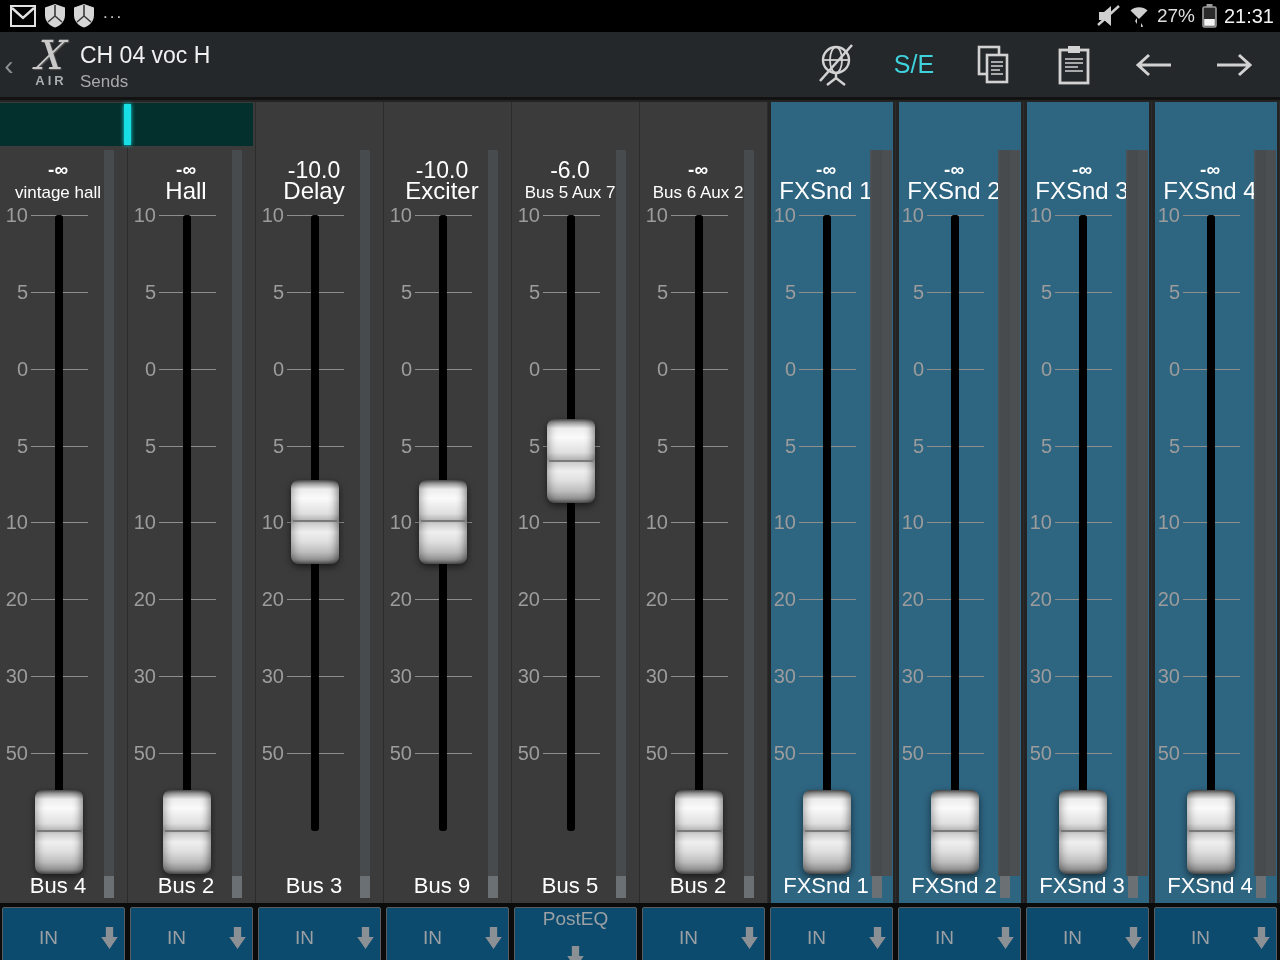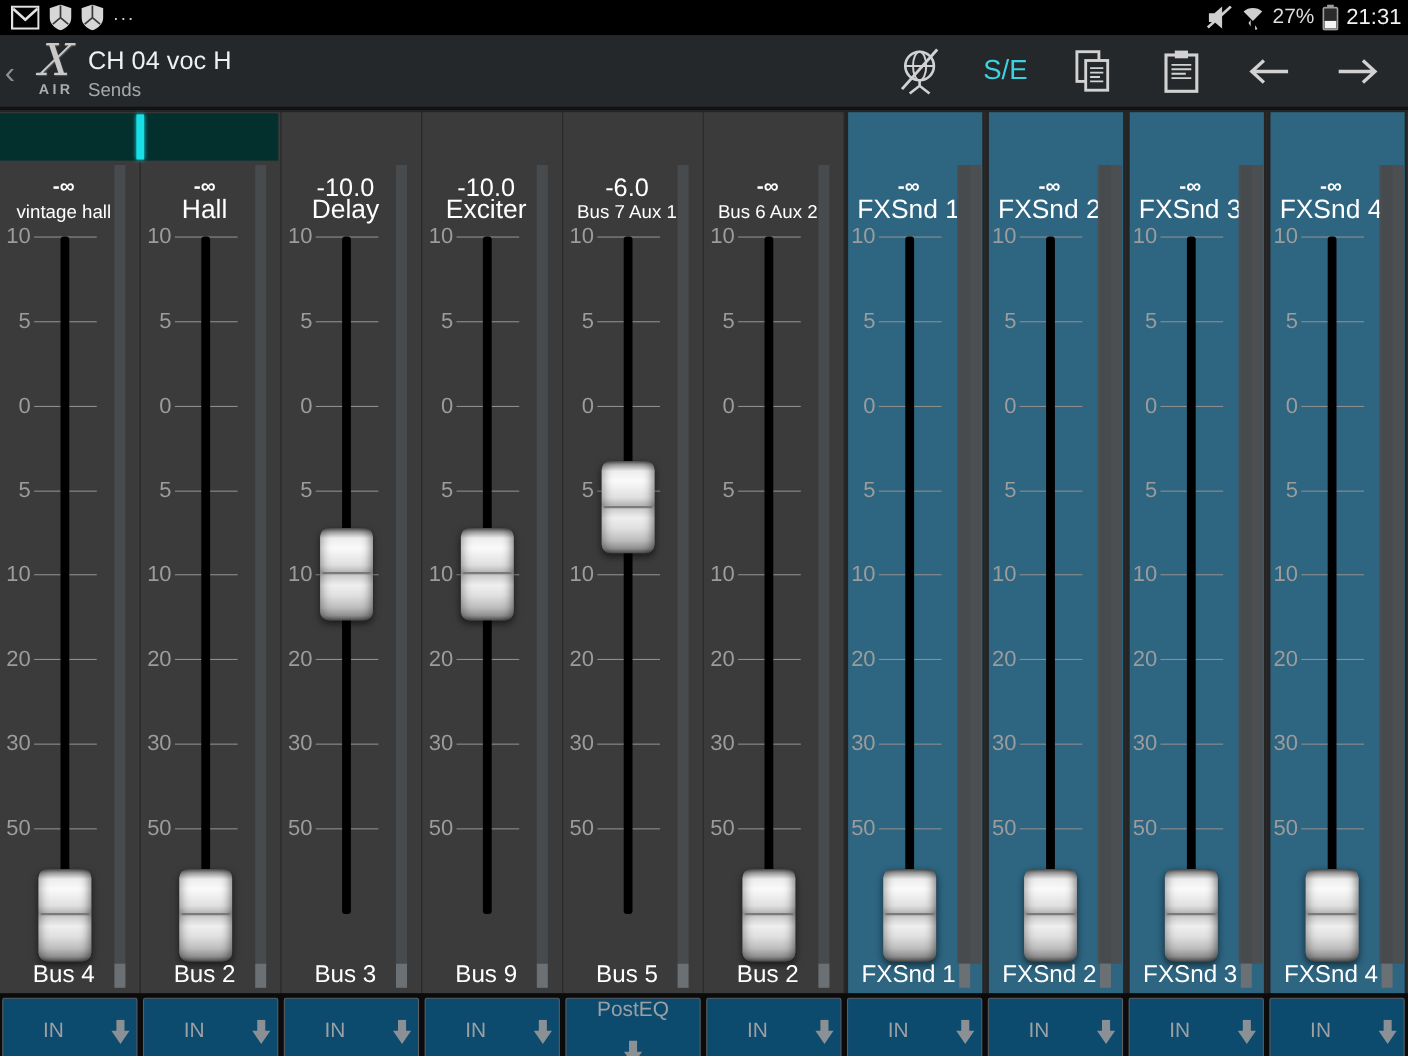--- a/index.html
+++ b/index.html
@@ -300,21 +300,21 @@
     <div class="meter-bar"></div>
     <div class="meter-foot"></div>
     <div class="fader-track"></div>
     <div class="fader-cap" style="top: 480px;"></div>
     <div class="ch-label">Bus 9</div>
   </div>
       <div class="strip" style="left: 512px;">
     <div class="panel gray"></div>
     <div class="sep"></div>
     <div class="ch-value num">-6.0</div>
-    <div class="ch-name small">Bus 7 Aux 1</div>
+    <div class="ch-name small">Bus 5 Aux 7</div>
     <div class="ticks">
           <div class="tick-line" style="top: 215px;"></div>
           <div class="tick-label" style="top: 203px;">10</div>
           <div class="tick-line" style="top: 292px;"></div>
           <div class="tick-label" style="top: 280px;">5</div>
           <div class="tick-line" style="top: 369px;"></div>
           <div class="tick-label" style="top: 357px;">0</div>
           <div class="tick-line" style="top: 446px;"></div>
           <div class="tick-label" style="top: 434px;">5</div>
           <div class="tick-line" style="top: 522px;"></div>

